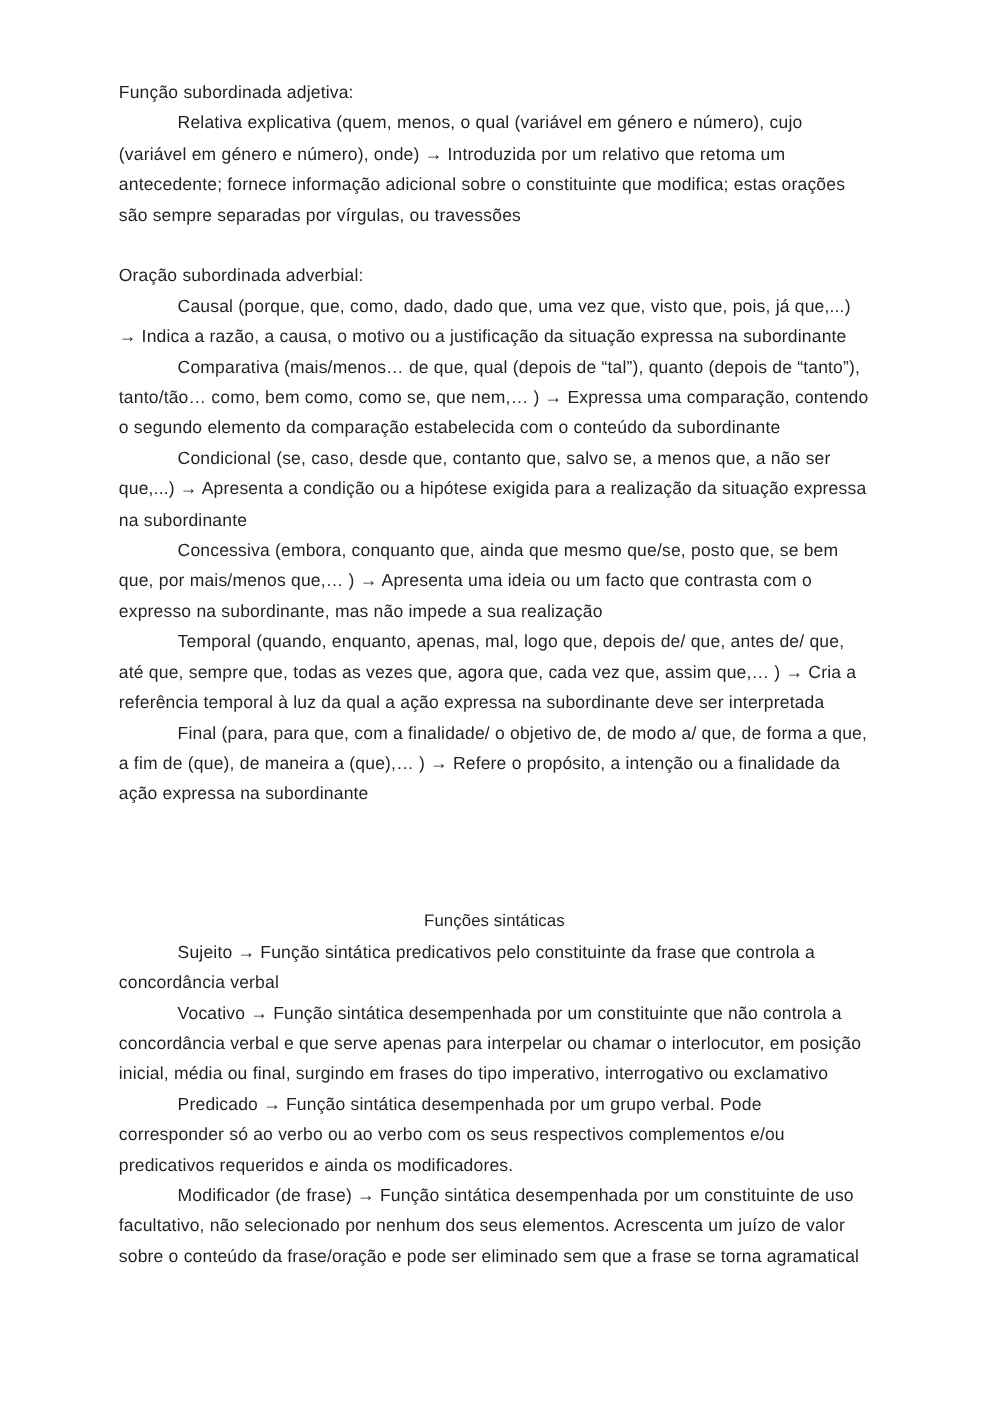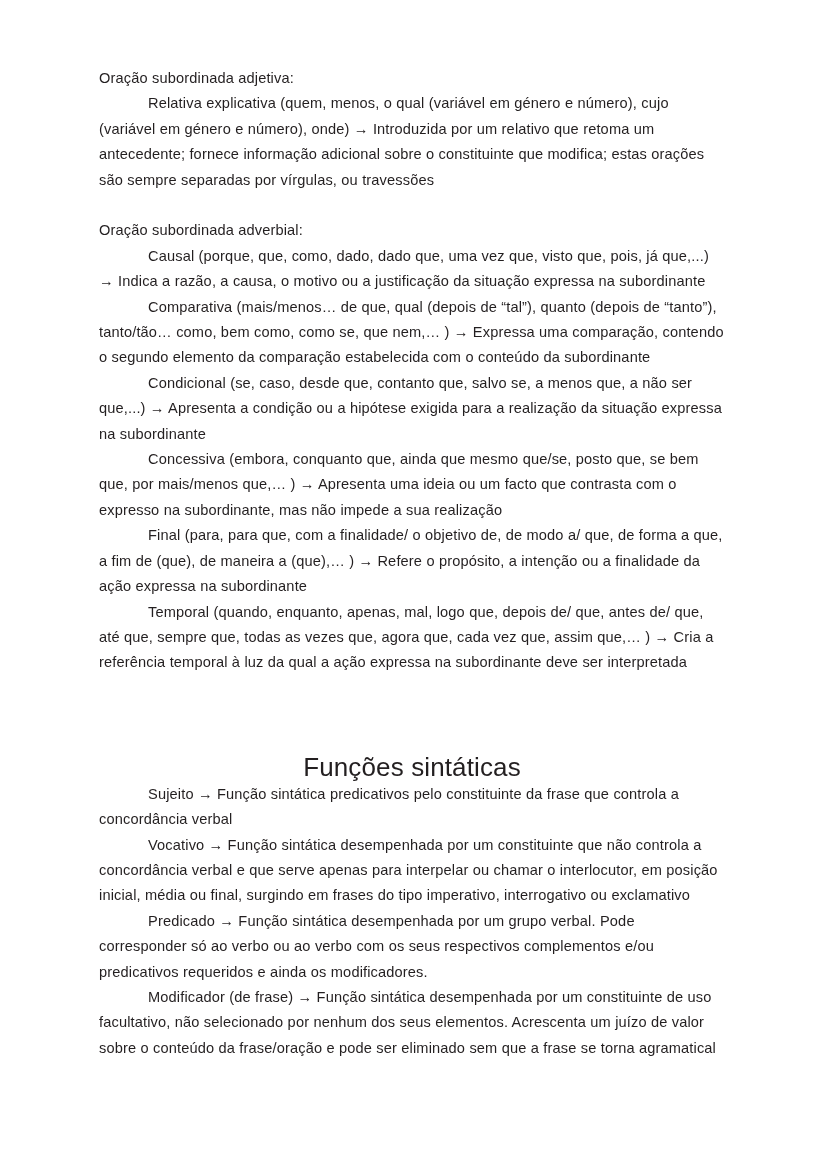--- a/index.html
+++ b/index.html
@@ -50,49 +50,49 @@
   .para.indent {
     text-indent: 49px;
   }
 
   
   .gap-1 { height: 25.4px; }
   .gap-3 { height: 76px; }
 
   .section-heading {
     margin: 0;
-    font-size: 26px;
+    font-size: 14px;
     line-height: 30px;
     font-weight: 400;
     text-align: center;
     letter-spacing: 0.005em;
     color: #231f20;
   }
 </style>
 </head>
 <body>
 
 <div class="page">
   <div class="doc-body">
 
     <div class="block">
-      <p class="para">Oração subordinada adjetiva:</p>
+      <p class="para">Função subordinada adjetiva:</p>
       <p class="para indent">Relativa explicativa (quem, menos, o qual (variável em género e número), cujo (variável em género e número), onde) → Introduzida por um relativo que retoma um antecedente; fornece informação adicional sobre o constituinte que modifica; estas orações são sempre separadas por vírgulas, ou travessões</p>
     </div>
 
     <div class="gap-1"></div>
 
     <div class="block">
       <p class="para">Oração subordinada adverbial:</p>
       <p class="para indent">Causal (porque, que, como, dado, dado que, uma vez que, visto que, pois, já que,...) → Indica a razão, a causa, o motivo ou a justificação da situação expressa na subordinante</p>
       <p class="para indent">Comparativa (mais/menos… de que, qual (depois de “tal”), quanto (depois de “tanto”), tanto/tão… como, bem como, como se, que nem,… ) → Expressa uma comparação, contendo o segundo elemento da comparação estabelecida com o conteúdo da subordinante</p>
       <p class="para indent">Condicional (se, caso, desde que, contanto que, salvo se, a menos que, a não ser que,...) → Apresenta a condição ou a hipótese exigida para a realização da situação expressa na subordinante</p>
       <p class="para indent">Concessiva (embora, conquanto que, ainda que mesmo que/se, posto que, se bem que, por mais/menos que,… ) → Apresenta uma ideia ou um facto que contrasta com o expresso na subordinante, mas não impede a sua realização</p>
+      <p class="para indent">Temporal (quando, enquanto, apenas, mal, logo que, depois de/ que, antes de/ que, até que, sempre que, todas as vezes que, agora que, cada vez que, assim que,… ) → Cria a referência temporal à luz da qual a ação expressa na subordinante deve ser interpretada</p>
       <p class="para indent">Final (para, para que, com a finalidade/ o objetivo de, de modo a/ que, de forma a que, a fim de (que), de maneira a (que),… ) → Refere o propósito, a intenção ou a finalidade da ação expressa na subordinante</p>
-      <p class="para indent">Temporal (quando, enquanto, apenas, mal, logo que, depois de/ que, antes de/ que, até que, sempre que, todas as vezes que, agora que, cada vez que, assim que,… ) → Cria a referência temporal à luz da qual a ação expressa na subordinante deve ser interpretada</p>
     </div>
 
     <div class="gap-3"></div>
 
     <div class="block">
       <h2 class="section-heading">Funções sintáticas</h2>
       <p class="para indent">Sujeito → Função sintática predicativos pelo constituinte da frase que controla a concordância verbal</p>
       <p class="para indent">Vocativo → Função sintática desempenhada por um constituinte que não controla a concordância verbal e que serve apenas para interpelar ou chamar o interlocutor, em posição inicial, média ou final, surgindo em frases do tipo imperativo, interrogativo ou exclamativo</p>
       <p class="para indent">Predicado → Função sintática desempenhada por um grupo verbal. Pode corresponder só ao verbo ou ao verbo com os seus respectivos complementos e/ou predicativos requeridos e ainda os modificadores.</p>
       <p class="para indent">Modificador (de frase) → Função sintática desempenhada por um constituinte de uso facultativo, não selecionado por nenhum dos seus elementos. Acrescenta um juízo de valor sobre o conteúdo da frase/oração e pode ser eliminado sem que a frase se torna agramatical</p>

